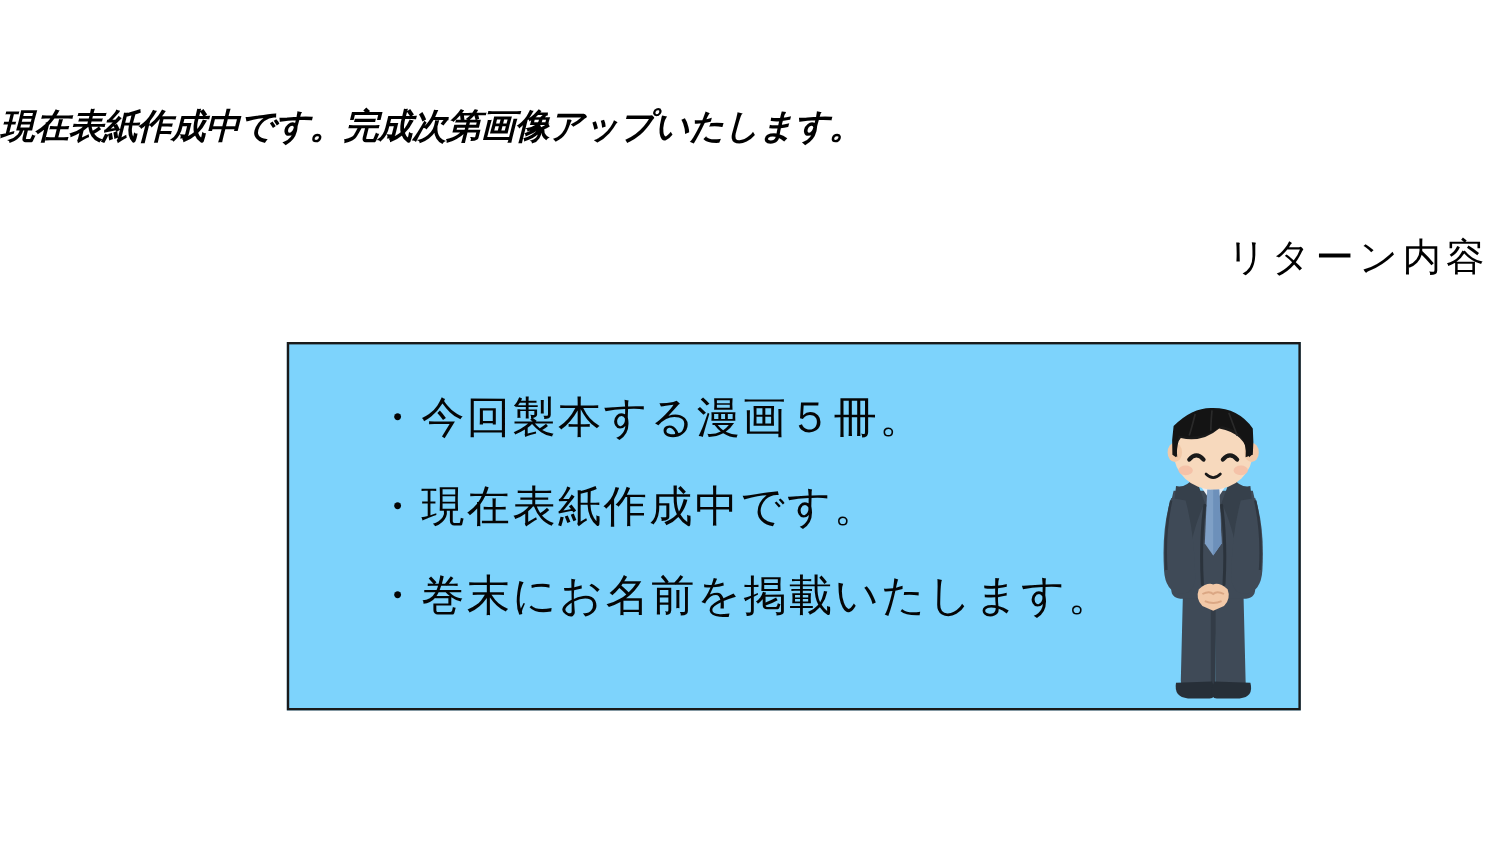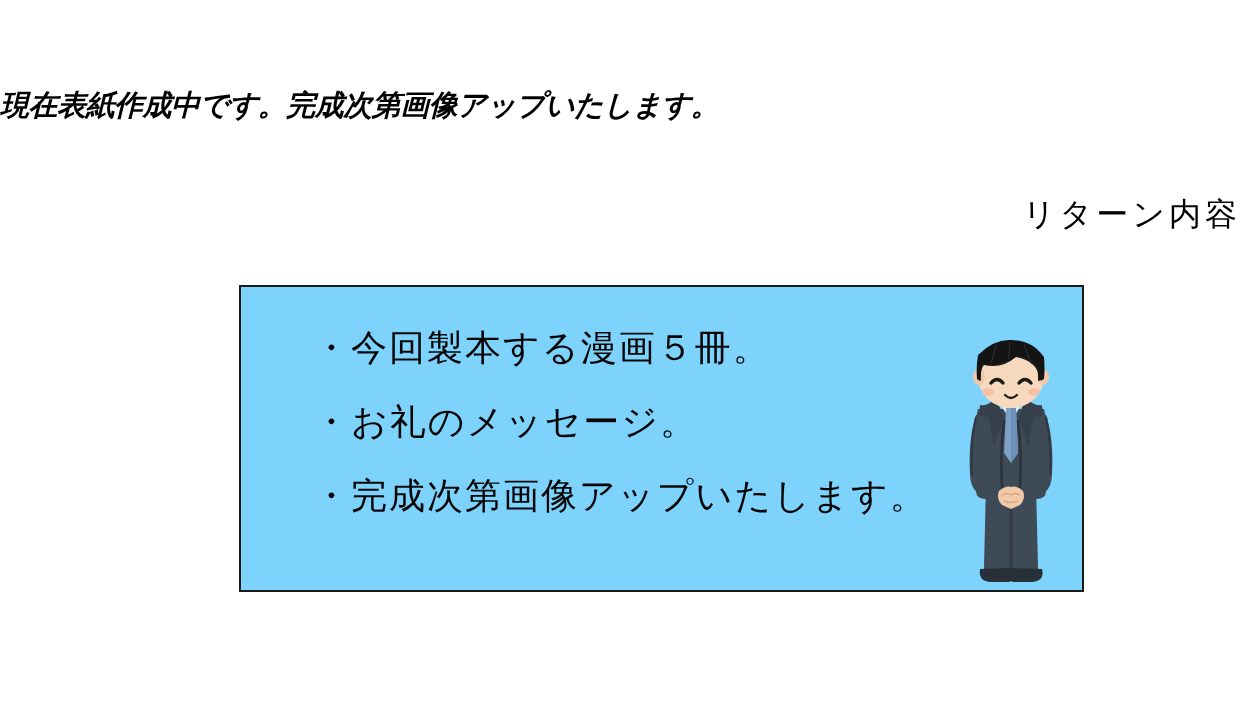--- a/index.html
+++ b/index.html
@@ -92,22 +92,22 @@
 <body>
 
 <div class="notice">現在表紙作成中です。完成次第画像アップいたします。</div>
 
 <div class="heading">リターン内容</div>
 
 <div class="return-box">
 
   <ul class="bullet-list">
     <li class="bullet-item">・今回製本する漫画５冊。</li>
-    <li class="bullet-item">・お礼のメッセージ。</li>
-    <li class="bullet-item">・完成次第画像アップいたします。</li>
+    <li class="bullet-item">・現在表紙作成中です。</li>
+    <li class="bullet-item">・巻末にお名前を掲載いたします。</li>
   </ul>
 
   <div class="bowing-man">
     <svg viewBox="0 0 130 257" xmlns="http://www.w3.org/2000/svg" aria-hidden="true">
 
       <path d="M40 150 L38 232 Q38 238 43 238 L60 238 Q64 238 64 232 L65 150 Z" fill="#3f4a57"></path>
       <path d="M66 150 L67 232 Q67 238 72 238 L88 238 Q93 238 92 232 L90 150 Z" fill="#3f4a57"></path>
       <rect x="63" y="150" width="4" height="86" fill="#333c47"></rect>
 
       <path d="M34 234 Q32 246 44 247 L62 247 Q68 247 66 238 L64 233 Z" fill="#272f38"></path>

